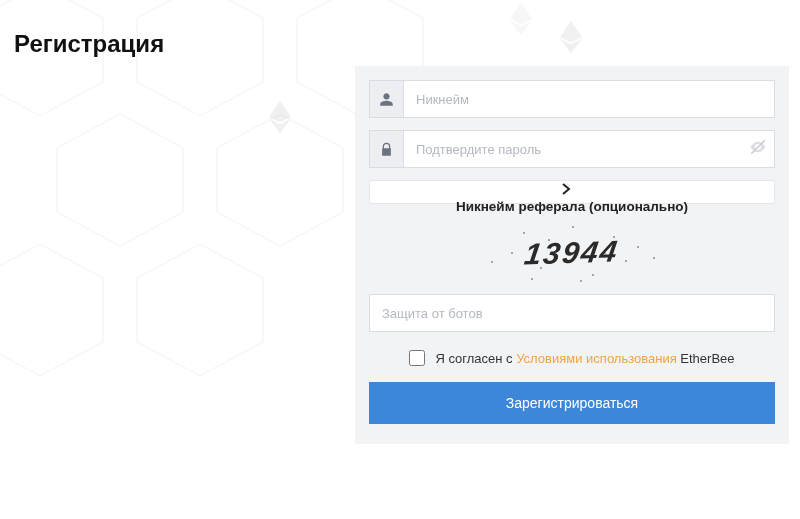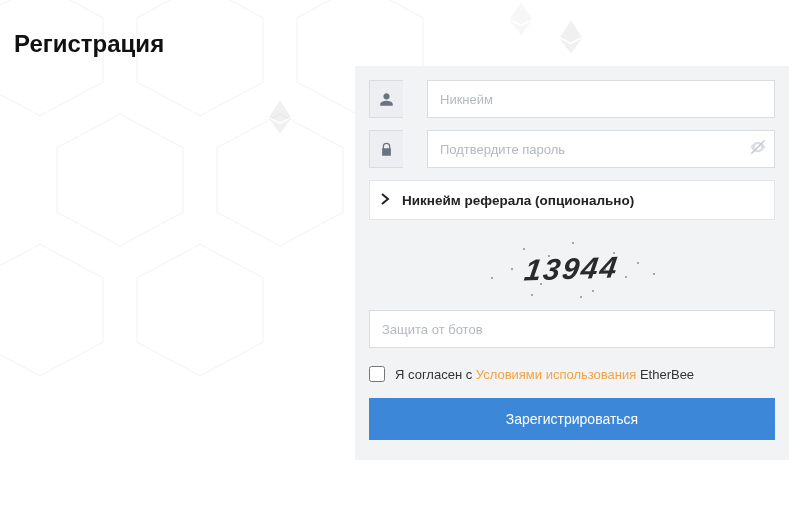--- a/index.html
+++ b/index.html
@@ -46,21 +46,20 @@
     left: 355px;
     width: 434px;
     background: #f2f3f5;
     padding: 14px 14px 20px 14px;
     z-index: 2;
   }
 
   .input-row {
     display: flex;
     margin-bottom: 12px;
-    gap: 24px;
   }
   .addon {
     width: 34px;
     height: 38px;
     background: #eceef1;
     border: 1px solid #d9dce1;
     border-right: none;
     display: flex;
     align-items: center;
     justify-content: center;
@@ -88,26 +87,27 @@
     right: 8px; top: 50%;
     transform: translateY(-50%);
     color: #c4c8cf;
     cursor: pointer;
   }
   .eye svg { width: 18px; height: 18px; fill: #c4c8cf; }
 
   .referral-toggle {
     background: #fff;
     border: 1px solid #e3e5e9;
-    height: 40px;
+    height: 24px;
     display: flex;
     align-items: center;
     padding: 0 10px;
     margin-bottom: 14px;
     cursor: pointer;
+    flex-direction: column;
   }
   .referral-toggle .chev {
     margin-right: 12px;
     color: #333;
   }
   .referral-toggle .lbl {
     font-size: 13.5px;
     font-weight: 700;
     color: #222;
   }
@@ -154,20 +154,21 @@
     margin-bottom: 18px;
   }
   .captcha-input::placeholder { color: #b3b8c1; }
 
   .agree-row {
     display: flex;
     align-items: center;
     font-size: 13px;
     color: #333;
     margin-bottom: 16px;
+    justify-content: center;
   }
   .agree-row input[type=checkbox] {
     width: 16px; height: 16px;
     margin-right: 10px;
     border: 1px solid #c9ccd3;
     background: #fff;
   }
   .agree-row a {
     color: #f4a33f;
     text-decoration: none;

